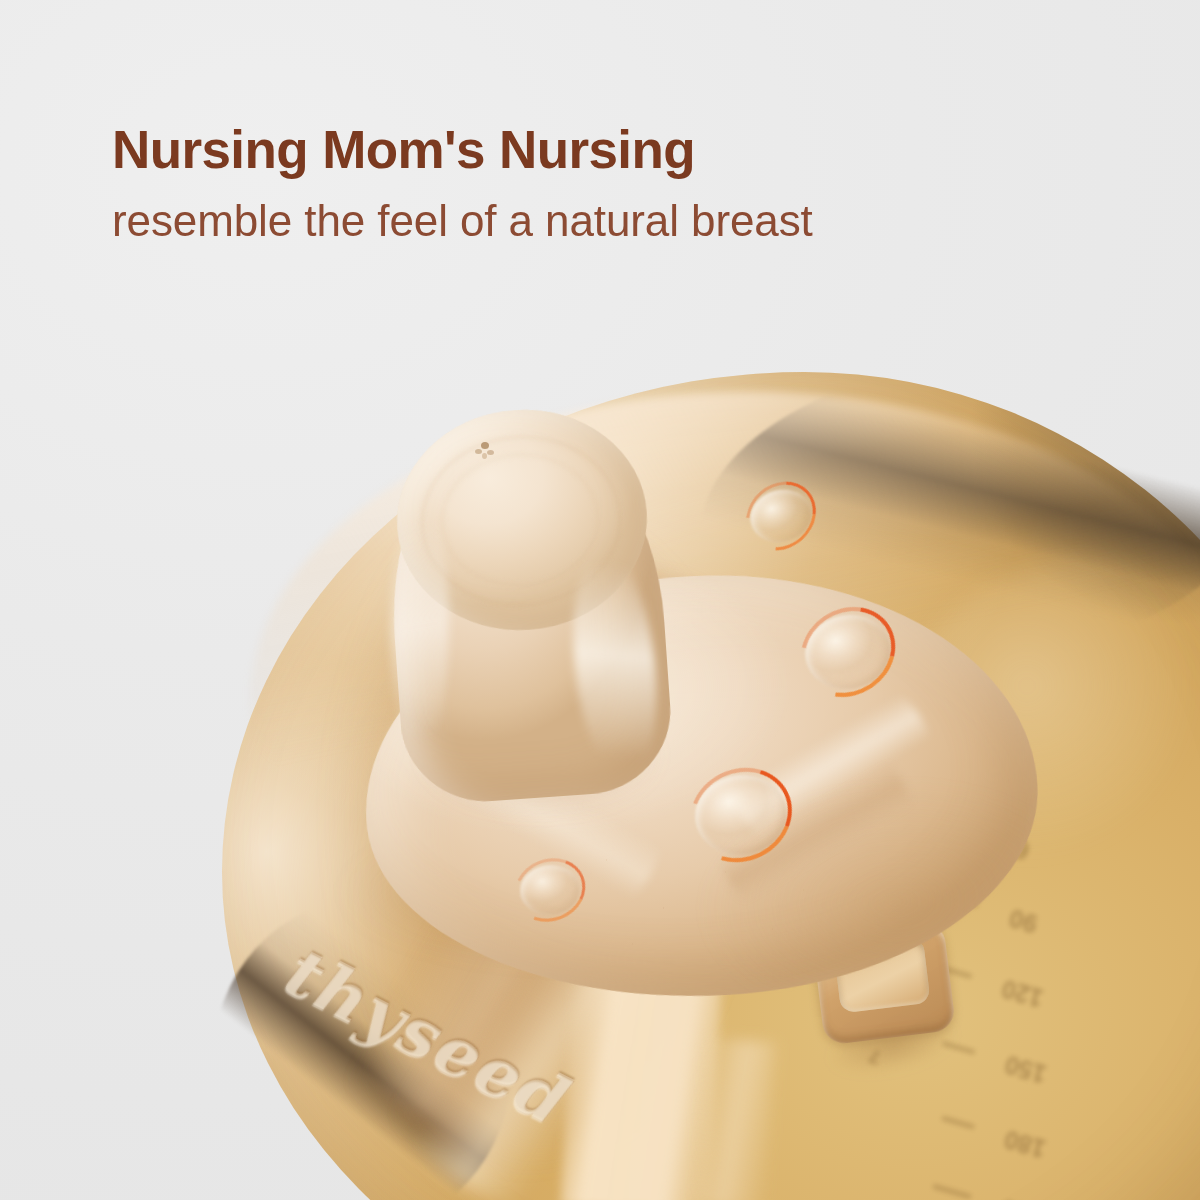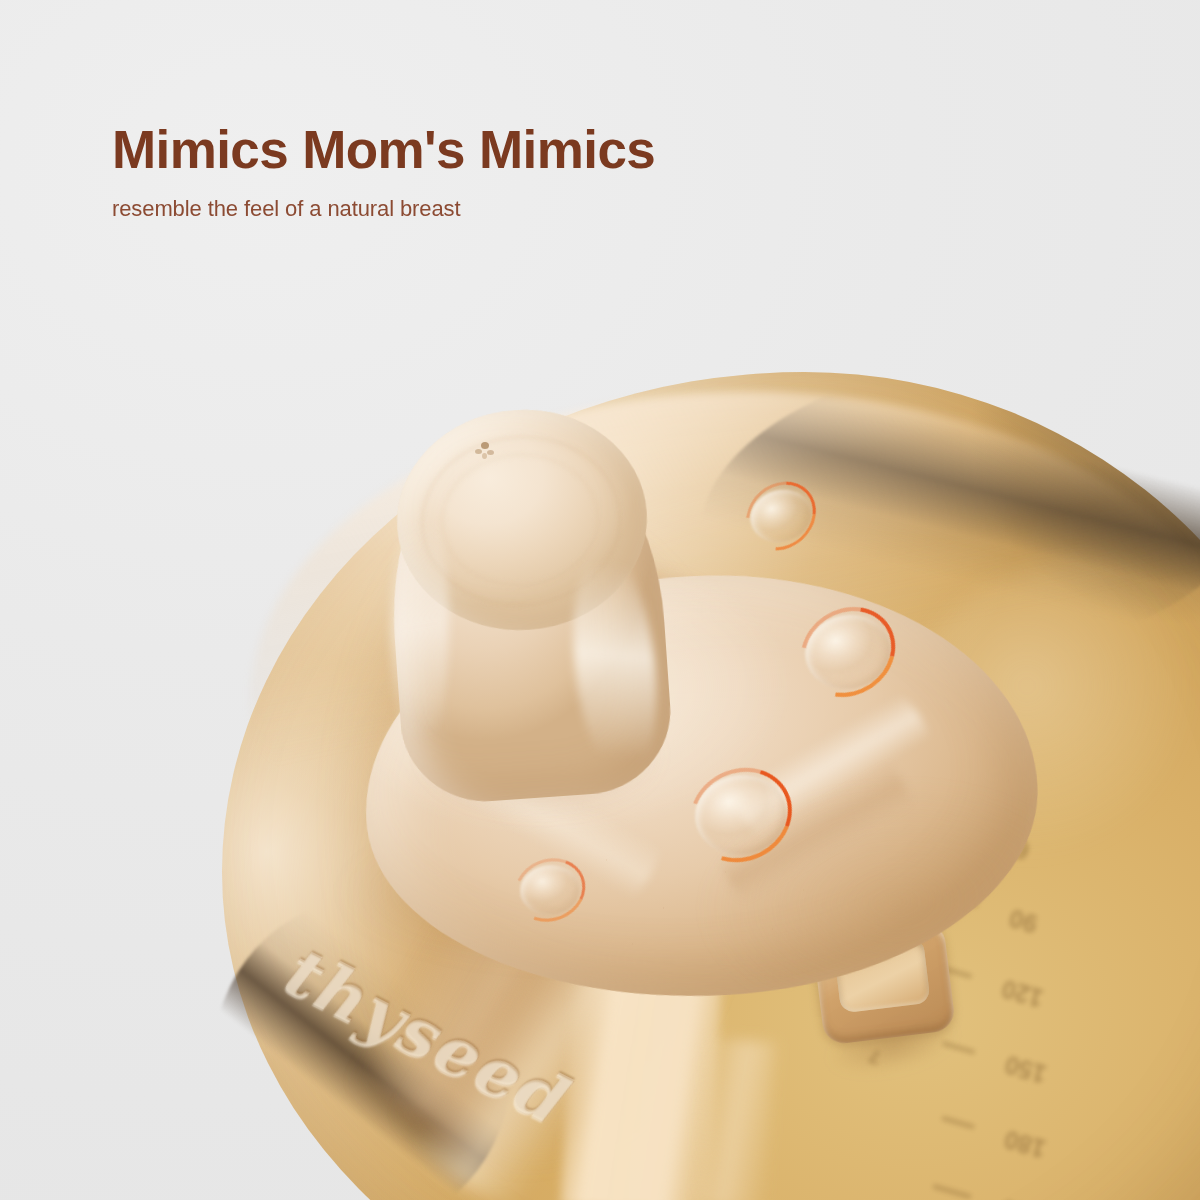--- a/index.html
+++ b/index.html
@@ -32,21 +32,21 @@
   .headline{
     font-size:53px;
     font-weight:bold;
     letter-spacing:-0.6px;
     line-height:1.05;
     color:#7b3a20;
     white-space:nowrap;
   }
   .subhead{
     margin-top:18px;
-    font-size:22px;
+    font-size:44px;
     font-weight:400;
     letter-spacing:-0.1px;
     color:#8c4b33;
     white-space:nowrap;
   }
 
   
   .bottle-stage{
     position:absolute;
     left:0; top:0; width:1200px; height:1200px;
@@ -597,17 +597,17 @@
       <div class="nub nub-4">
         <div class="dome"></div>
         <div class="arc"></div>
       </div>
 
     </div>
 
   </div>
 
   <div class="text-block">
-    <div class="headline">Mimics Mom's Mimics</div>
+    <div class="headline">Nursing Mom's Nursing</div>
     <div class="subhead">resemble the feel of a natural breast</div>
   </div>
 
 </div>
 
 </body></html>

